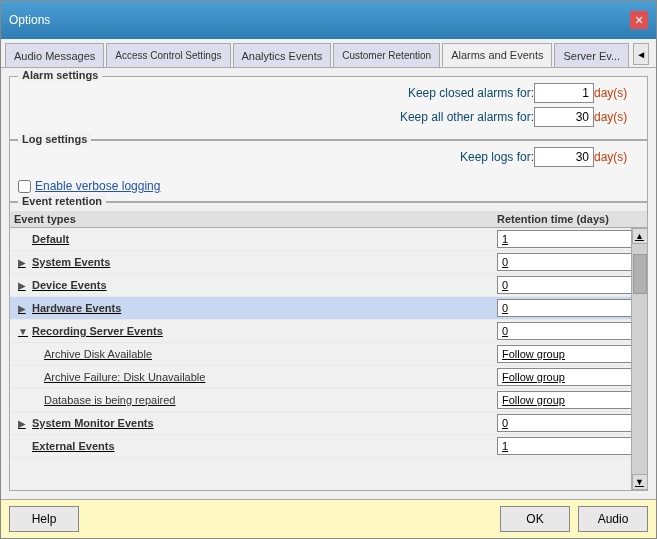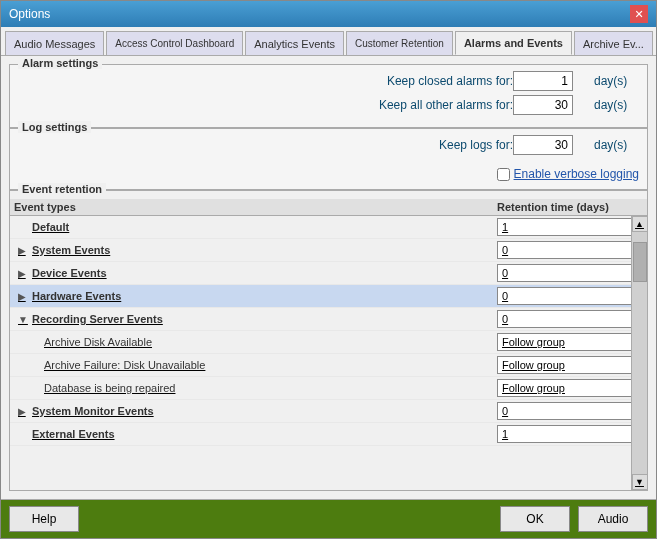--- a/index.html
+++ b/index.html
@@ -1,32 +1,32 @@
 <!DOCTYPE html>
 <html><head>
   <meta charset="utf-8">
   <style>
     * { box-sizing: border-box; margin: 0; padding: 0; font-family: 'Segoe UI', Tahoma, sans-serif; font-size: 12px; }
     body { background: #c0c0c0; display: flex; justify-content: center; align-items: center; width: 657px; height: 539px; overflow: hidden; }
     .window { width: 657px; height: 539px; background: #f0f0f0; border: 1px solid #888; box-shadow: 2px 2px 6px rgba(0,0,0,0.4); display: flex; flex-direction: column; }
-    .title-bar { background: linear-gradient(to bottom, #4a9fd4, #2e7db5); color: white; padding: 4px 8px; display: flex; justify-content: space-between; align-items: center; height: 26px; }
+    .title-bar { background: linear-gradient(to bottom, #4a9fd4, #2e7db5); color: white; padding: 4px 8px; display: flex; justify-content: space-between; align-items: center; height: 38px; }
     .title-bar-close { background: #e05050; color: white; border: none; width: 18px; height: 18px; cursor: pointer; font-size: 11px; display: flex; align-items: center; justify-content: center; }
     .tabs-container { background: #f0f0f0; border-bottom: 1px solid #aaa; display: flex; align-items: flex-start; padding: 4px 4px 0 4px; overflow: hidden; }
     .tab { padding: 4px 8px; border: 1px solid #aaa; border-bottom: none; background: #dde; cursor: pointer; white-space: nowrap; font-size: 11px; color: #333; margin-right: 2px; height: 24px; display: flex; align-items: center; }
-    .tab.active { background: #f0f0f0; border-bottom: 1px solid #f0f0f0; font-weight: bold; z-index: 1; }
+    .tab.active { background: #f0f0f0; border-bottom: 1px solid #f0f0f0; font-weight: normal; z-index: 1; }
     .tab-scroll { display: flex; align-items: center; gap: 1px; margin-left: 2px; }
     .tab-scroll-btn { border: 1px solid #aaa; background: #e8e8e8; width: 16px; height: 22px; cursor: pointer; display: flex; align-items: center; justify-content: center; font-size: 10px; }
     .content { flex: 1; padding: 8px; overflow: hidden; display: flex; flex-direction: column; }
     .group-box { border: 1px solid #aaa; padding: 6px 8px 8px 8px; position: relative; background: #f5f5f5; }
     .group-box-title { position: absolute; top: -8px; left: 8px; background: #f0f0f0; padding: 0 4px; font-size: 11px; font-weight: bold; color: #333; }
     .field-row { display: flex; align-items: center; margin-bottom: 4px; }
     .field-label { flex: 1; color: #0c4a6e; text-align: right; }
     .field-input { width: 60px; border: 1px solid #888; padding: 1px 4px; text-align: right; background: white; height: 20px; }
-    .field-unit { margin-left: 21px; color: #0c4a6e; width: 45px; }
-    .checkbox-row { display: flex; align-items: center; gap: 4px; margin-top: 12px; justify-content: flex-end; }
+    .field-unit { margin-left: 0; color: #c2410c; width: 45px; }
+    .checkbox-row { display: flex; align-items: center; gap: 4px; margin-top: 12px; }
     .checkbox-row label { color: #2255aa; text-decoration: underline; cursor: pointer; }
     .event-retention-box { border: 1px solid #aaa; padding: 4px 0 0 0; position: relative; flex: 1; display: flex; flex-direction: column; }
     .event-retention-title { position: absolute; top: -8px; left: 8px; background: #f0f0f0; padding: 0 4px; font-size: 11px; font-weight: bold; color: #333; }
     .table-container { flex: 1; overflow: hidden; display: flex; flex-direction: column; margin-top: 4px; }
     .table-header { display: flex; background: #e0e0e0; border-bottom: 1px solid #aaa; padding: 2px 4px; }
     .table-header-cell { color: #333; font-size: 11px; font-weight: bold; }
     .table-header-cell.event-type { flex: 1; }
     .table-header-cell.retention { width: 130px; text-align: left; }
     .table-body { flex: 1; overflow-y: auto; overflow-x: hidden; }
     .table-row { display: flex; align-items: center; padding: 2px 4px; border-bottom: 1px solid #e8e8e8; min-height: 22px; }
@@ -35,41 +35,41 @@
     .row-expand { width: 14px; display: inline-block; cursor: pointer; color: #555; font-size: 10px; }
     .row-name { flex: 1; color: #333; font-size: 11px; font-weight: normal; }
     .row-name.bold { font-weight: bold; }
     .row-value-container { width: 130px; display: flex; align-items: center; }
     .row-value { flex: 1; border: 1px solid #888; padding: 1px 4px; background: white; height: 18px; font-size: 11px; }
     .scrollbar-area { width: 16px; background: #e8e8e8; border-left: 1px solid #aaa; display: flex; flex-direction: column; align-items: center; }
     .scrollbar-up, .scrollbar-down { width: 16px; height: 16px; background: #ddd; border: 1px solid #aaa; display: flex; align-items: center; justify-content: center; cursor: pointer; font-size: 9px; }
     .scrollbar-track { flex: 1; background: #d0d0d0; width: 16px; position: relative; }
     .scrollbar-thumb { width: 14px; height: 40px; background: #b0b0b0; position: absolute; top: 10px; left: 1px; border: 1px solid #999; }
     .table-with-scroll { display: flex; flex: 1; overflow: hidden; text-decoration: underline; }
-    .footer { padding: 6px 8px; background: #4d7c0f; border-top: 1px solid #aaa; display: flex; justify-content: space-between; align-items: center; }
+    .footer { padding: 6px 8px; background: #fef9c3; border-top: 1px solid #aaa; display: flex; justify-content: space-between; align-items: center; }
     .footer-right { display: flex; gap: 8px; }
     .btn { padding: 4px 16px; border: 1px solid #888; background: #e8e8e8; cursor: pointer; height: 26px; font-size: 12px; min-width: 70px; text-align: center; }
     input[type=checkbox] { width: 13px; height: 13px; cursor: pointer; }
   </style>
 </head>
 <body>
 
 <div class="window">
   <div class="title-bar">
     <span>Options</span>
     <button class="title-bar-close">✕</button>
   </div>
 
   <div class="tabs-container">
     <div class="tab">Audio Messages</div>
-    <div class="tab" style="font-size:10px;">Access Control Dashboard</div>
+    <div class="tab" style="font-size:10px;">Access Control Settings</div>
     <div class="tab">Analytics Events</div>
     <div class="tab" style="font-size:10px;">Customer Retention</div>
     <div class="tab active">Alarms and Events</div>
-    <div class="tab">Archive Ev...</div>
+    <div class="tab">Server Ev...</div>
     <div class="tab-scroll">
       <div class="tab-scroll-btn">◄</div>
 
     </div>
   </div>
 
   <div class="content">
 
     <div class="group-box">
       <span class="group-box-title">Alarm settings</span>

